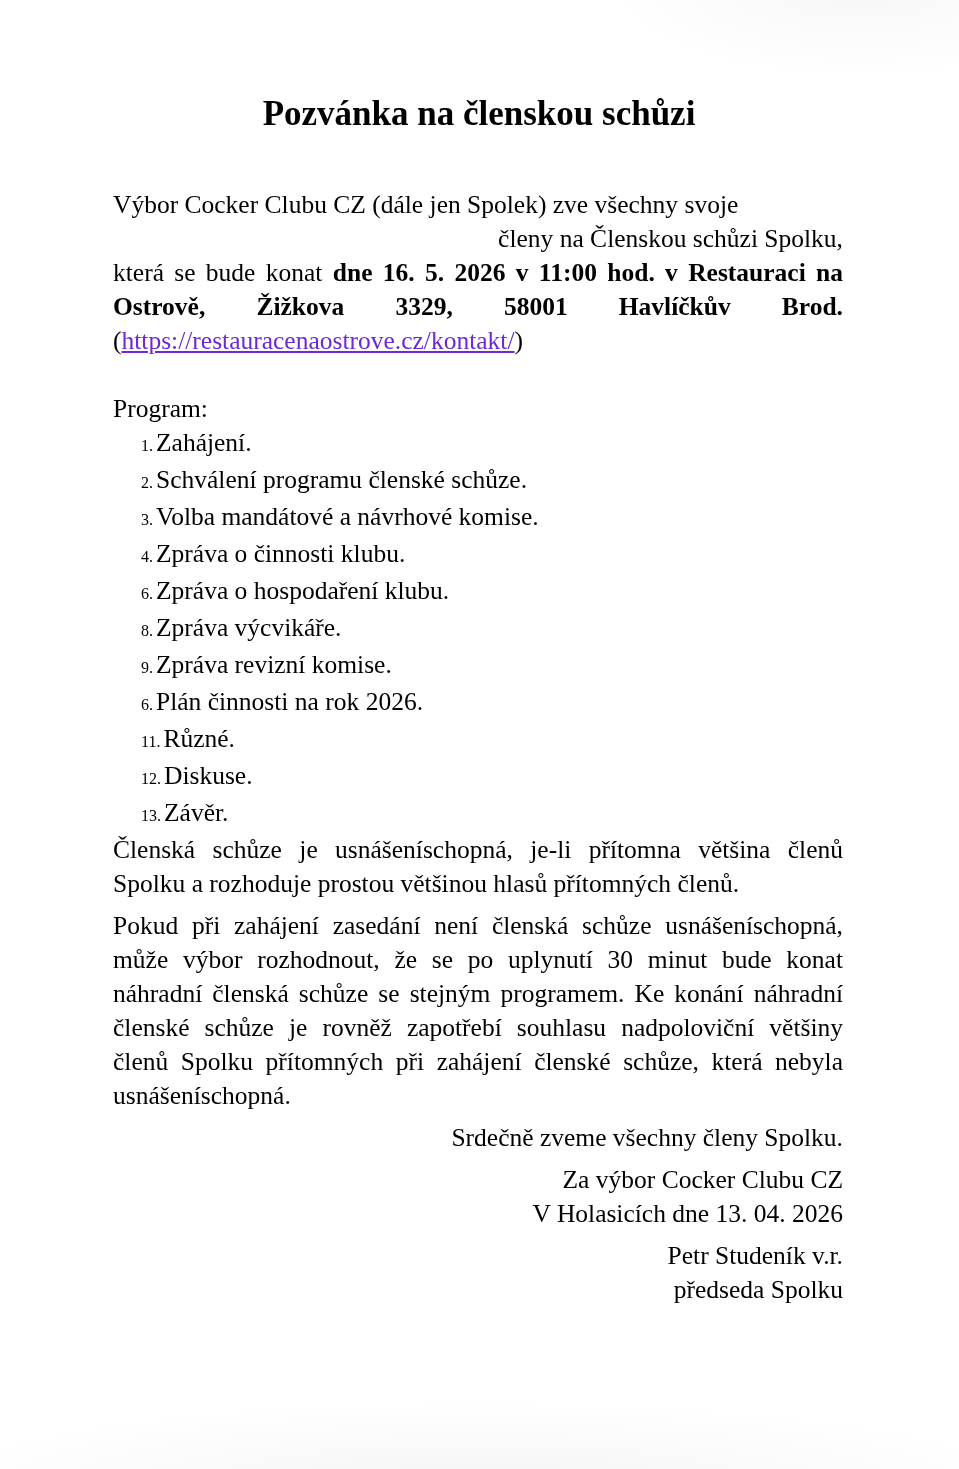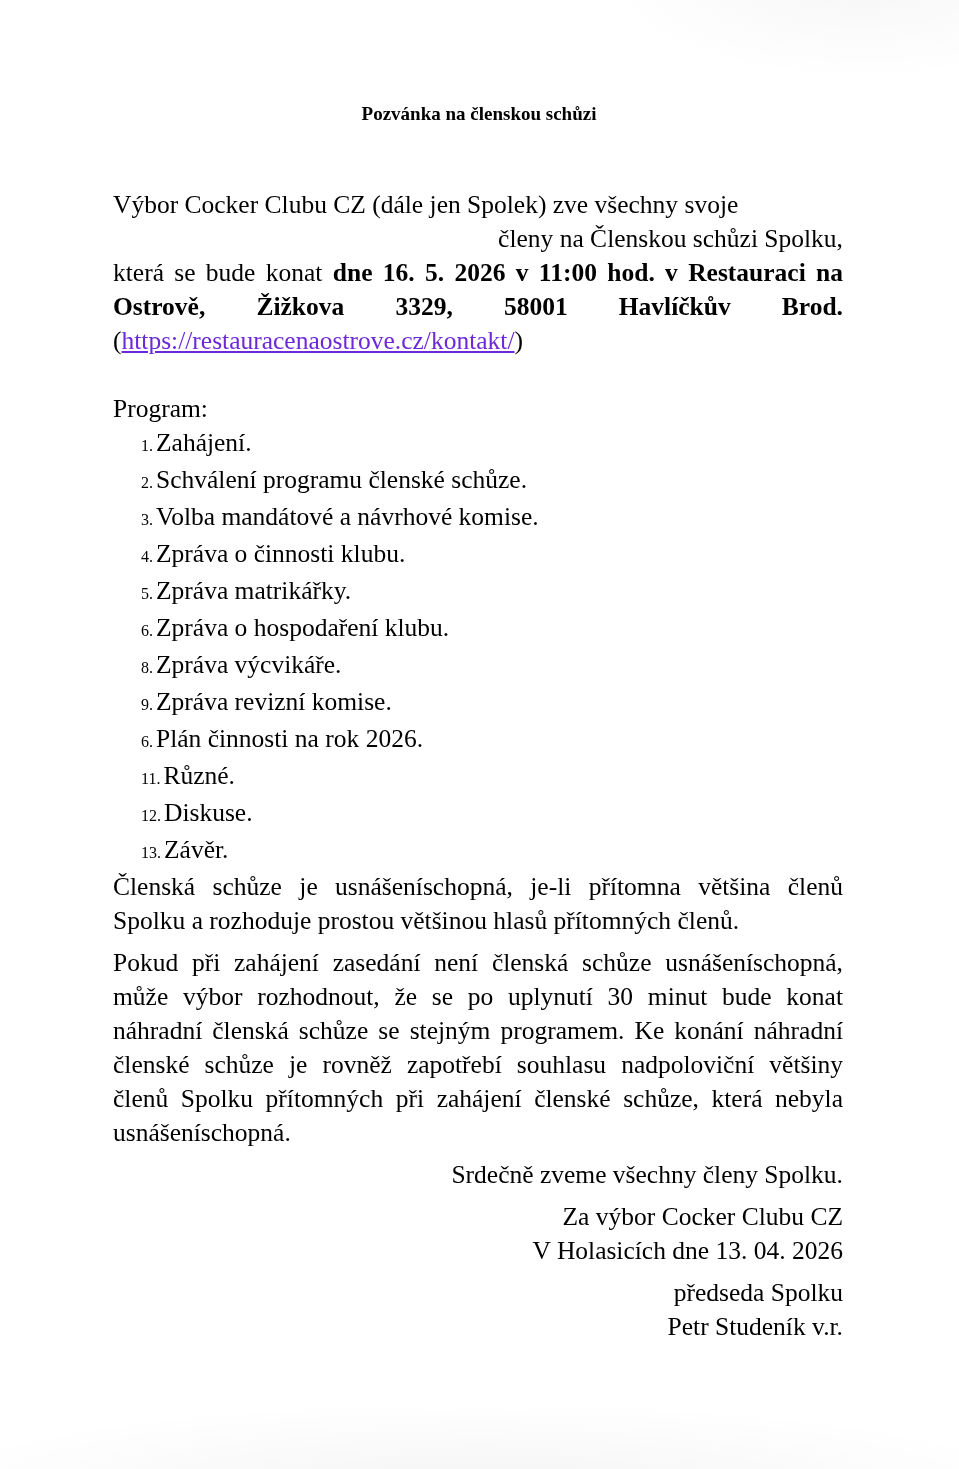--- a/index.html
+++ b/index.html
@@ -35,21 +35,21 @@
       position: absolute;
       left: 113px;
       top: 94px;
       width: 730px;
       font-size: 25.5px;
       line-height: 34px;
     }
     h1 {
       margin: 0;
       text-align: center;
-      font-size: 19px;
+      font-size: 35px;
       font-weight: bold;
       line-height: 40px;
       padding-left: 2px;
     }
     p {
       margin: 0;
       text-align: justify;
     }
     .intro { margin-top: 54px; }
     a.link {
@@ -94,36 +94,35 @@
       <b>v Restauraci na Ostrově, Žižkova 3329, 58001 Havlíčkův Brod.</b><span> (</span><a class="link" href="#">https://restauracenaostrove.cz/kontakt/</a><span>)</span>
     </p>
   </div>
 
   <div class="program-label">Program:</div>
   <ol class="program" id="program-list">
       <li><span class="num">1.</span><span>Zahájení.</span></li>
       <li><span class="num">2.</span><span>Schválení programu členské schůze.</span></li>
       <li><span class="num">3.</span><span>Volba mandátové a návrhové komise.</span></li>
       <li><span class="num">4.</span><span>Zpráva o činnosti klubu.</span></li>
-      <li><span class="num">5.</span><span>Zpráva matrikářky.</span></li>
       <li><span class="num">6.</span><span>Zpráva o hospodaření klubu.</span></li>
       <li><span class="num">8.</span><span>Zpráva výcvikáře.</span></li>
       <li><span class="num">9.</span><span>Zpráva revizní komise.</span></li>
       <li><span class="num">6.</span><span>Plán činnosti na rok 2026.</span></li>
       <li><span class="num">11.</span><span>Různé.</span></li>
       <li><span class="num">12.</span><span>Diskuse.</span></li>
       <li><span class="num">13.</span><span>Závěr.</span></li>
     </ol>
 
   <p class="quorum" style="text-align-last: left;">Členská schůze je usnášeníschopná, je-li přítomna většina členů Spolku a rozhoduje prostou většinou hlasů přítomných členů.</p>
   <p class="gap" style="text-align-last: left;">Pokud při zahájení zasedání není členská schůze usnášeníschopná, může výbor rozhodnout, že se po uplynutí 30 minut bude konat náhradní členská schůze se stejným programem. Ke konání náhradní členské schůze je rovněž zapotřebí souhlasu nadpoloviční většiny členů Spolku přítomných při zahájení členské schůze, která nebyla usnášeníschopná.</p>
   <p class="gap left">Srdečně zveme všechny členy Spolku.</p>
 
   <div class="gap">
     <p class="left">Za výbor Cocker Clubu CZ</p>
     <p class="left">V Holasicích dne 13. 04. 2026</p>
   </div>
 
   <div class="gap">
+    <p class="left">Petr Studeník v.r.</p>
     <p class="left">předseda Spolku</p>
-    <p class="left">Petr Studeník v.r.</p>
   </div>
 </div>
 
 </body></html>

